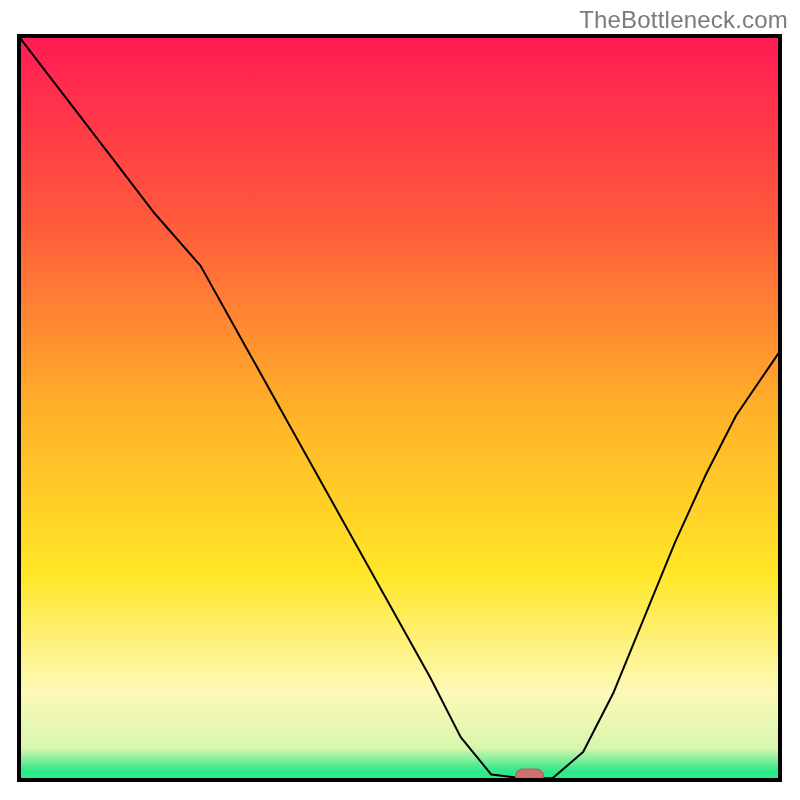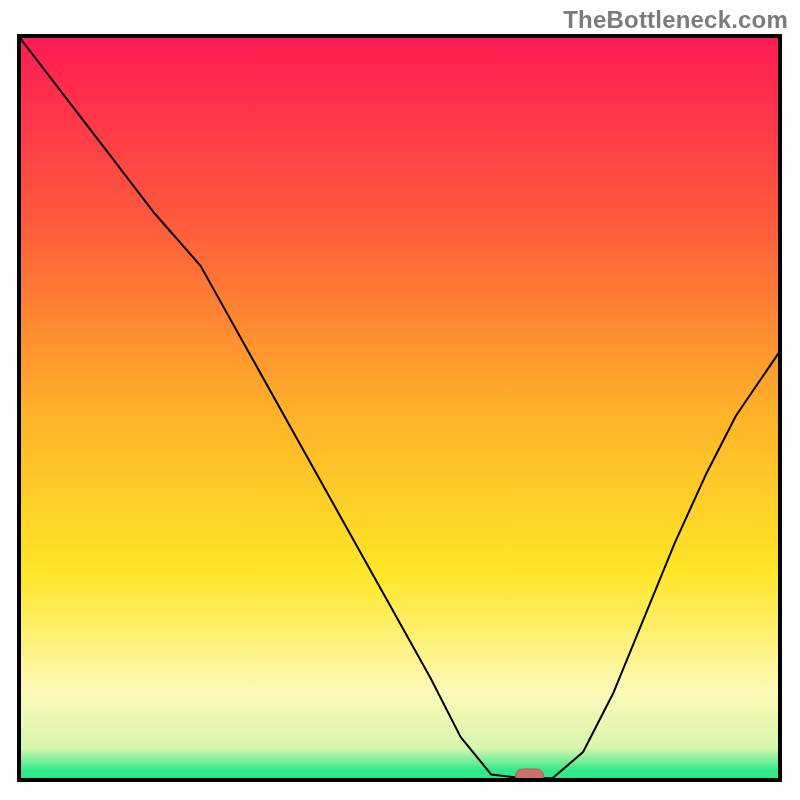--- a/index.html
+++ b/index.html
@@ -13,21 +13,21 @@
   .container {
     position: relative;
     width: 800px;
     height: 800px;
   }
   .watermark {
     position: absolute;
     top: 6px;
     right: 12px;
     font-size: 24px;
-    font-weight: 700;
+    font-weight: 400;
     color: #7b7b7b;
     letter-spacing: 0.2px;
     z-index: 5;
   }
   .plot-frame {
     position: absolute;
     left: 17px;
     top: 34px;
     width: 765px;
     height: 748px;

